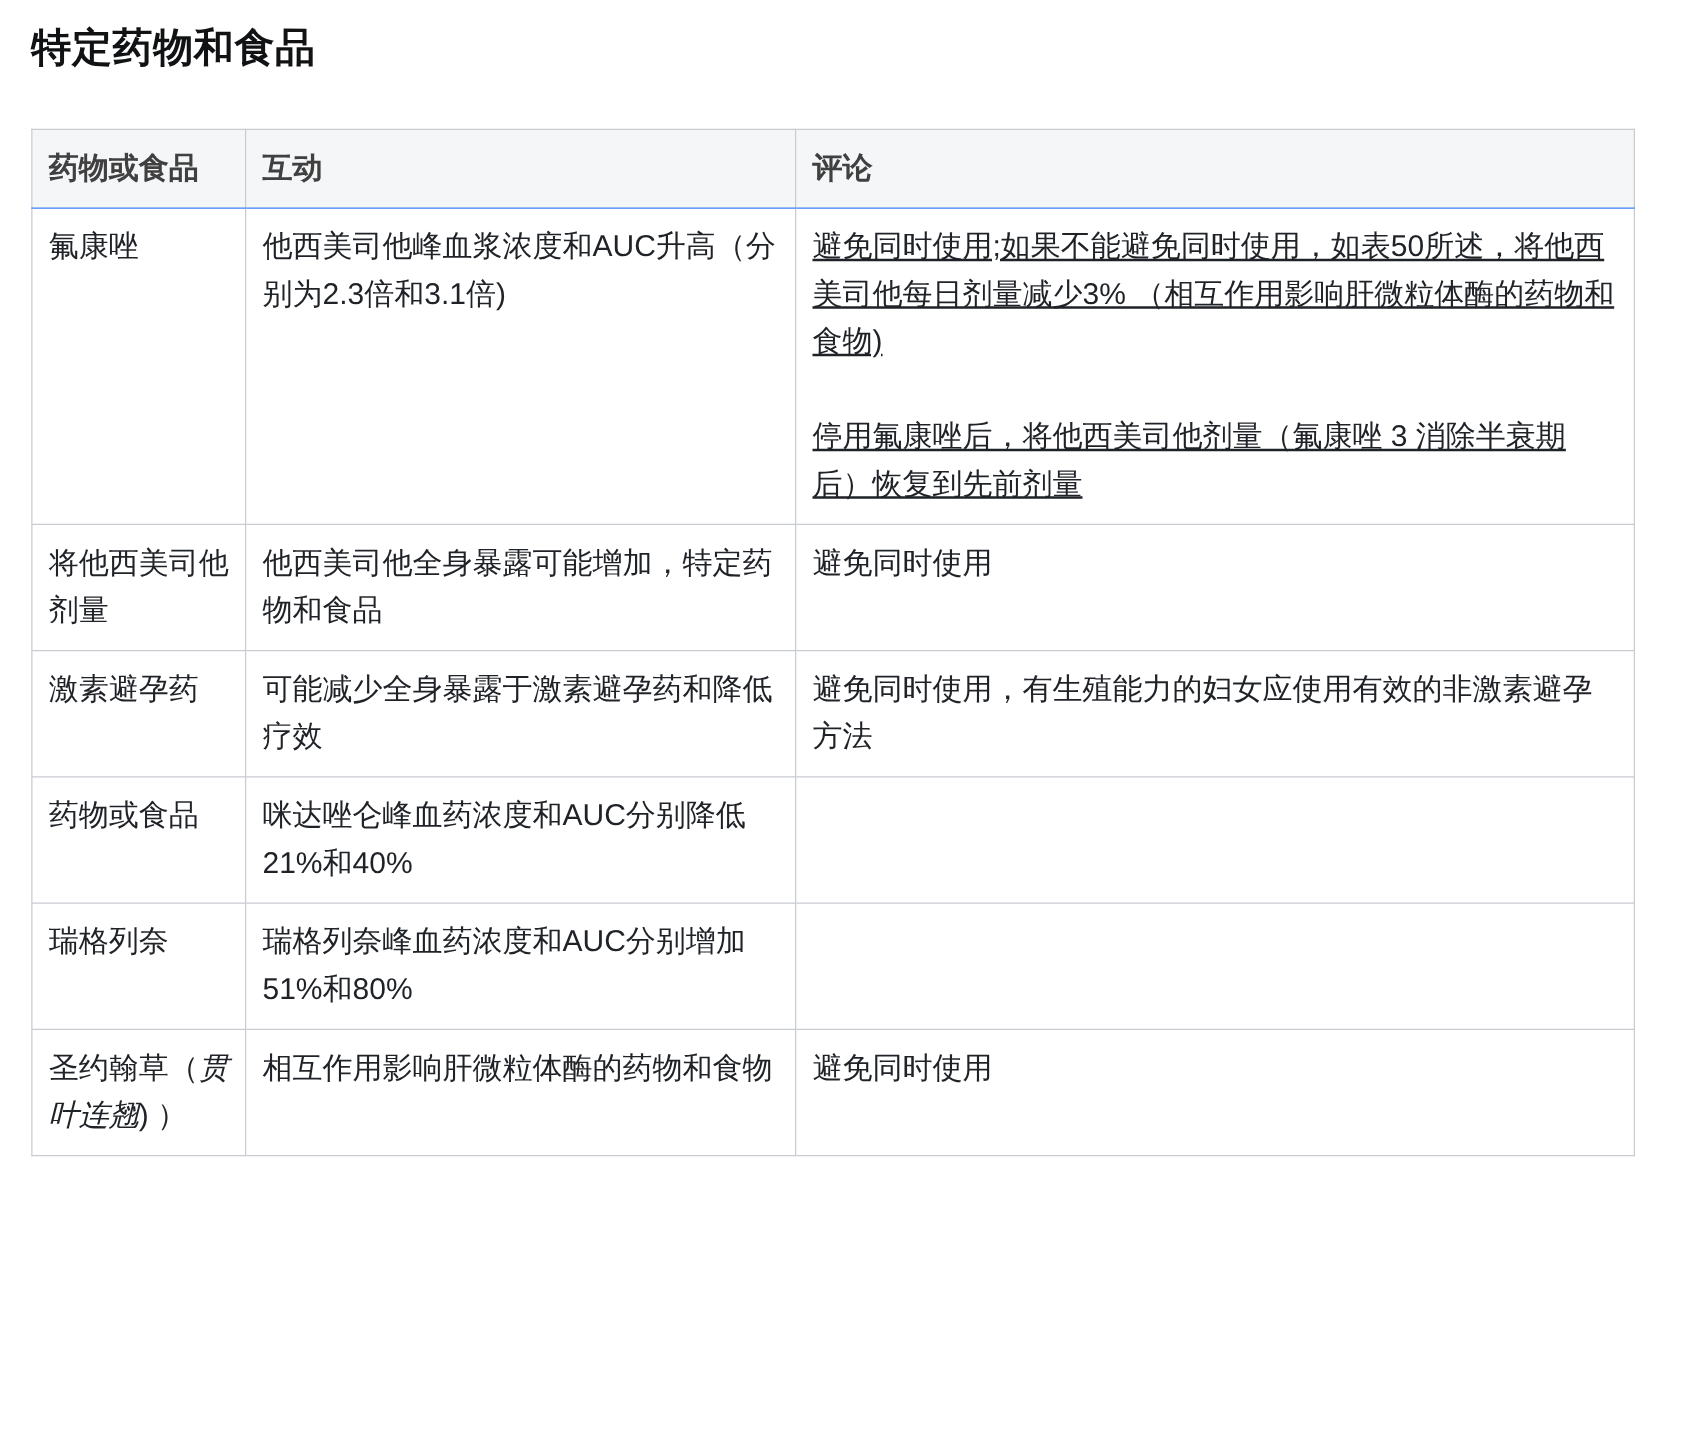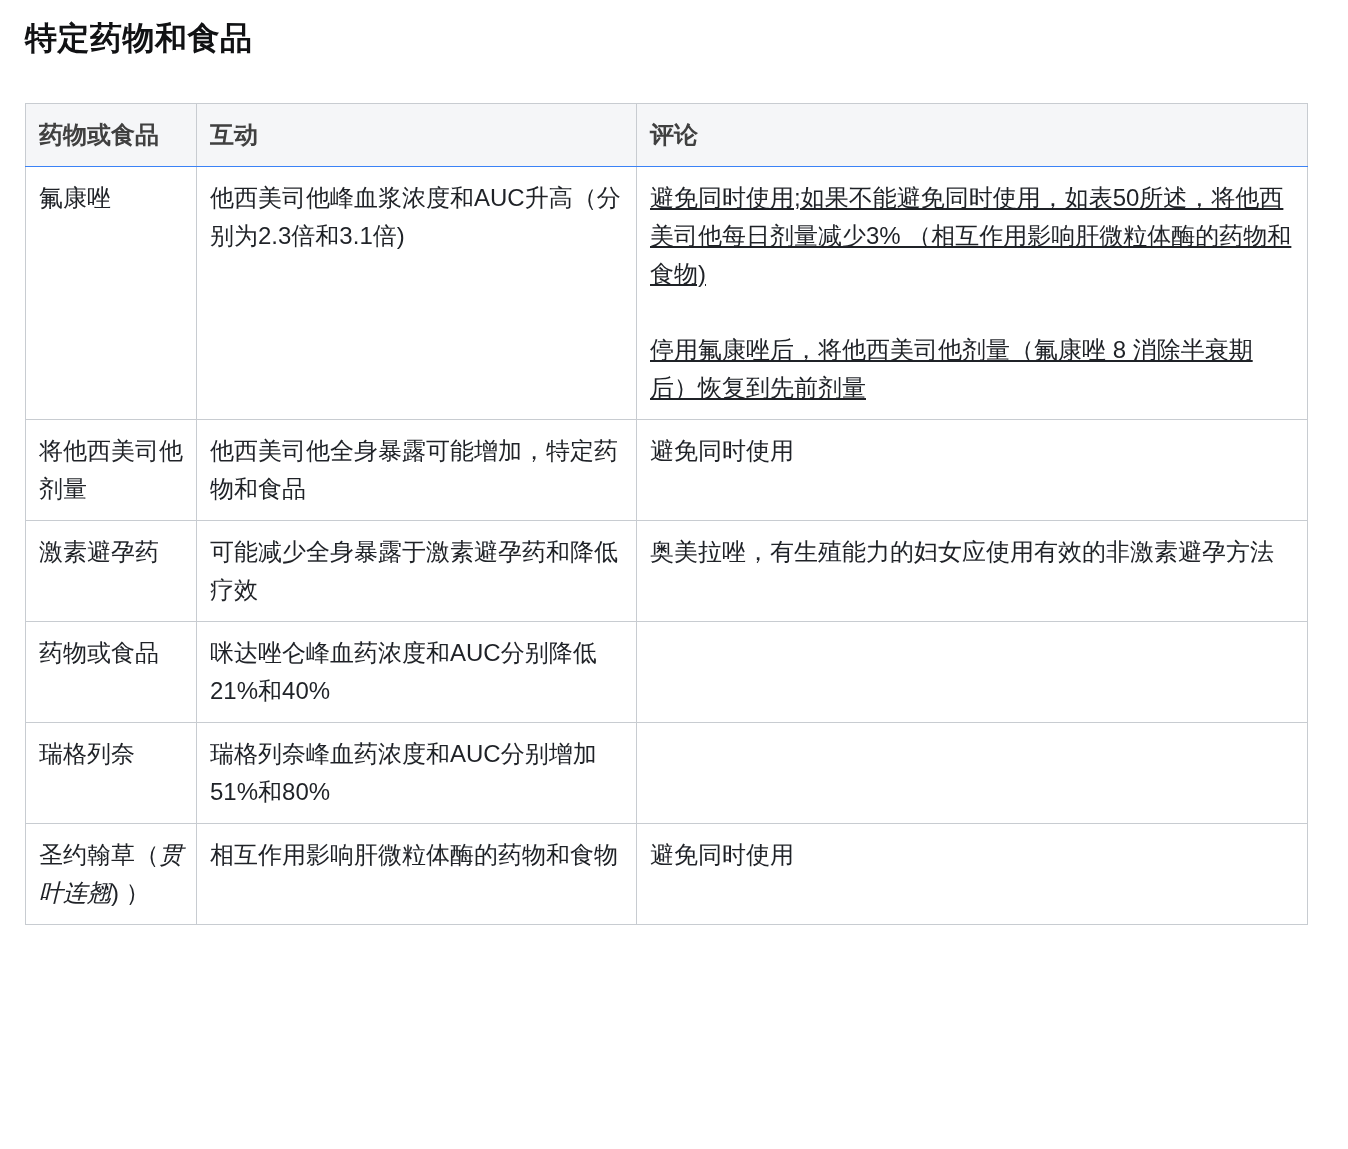--- a/index.html
+++ b/index.html
@@ -78,34 +78,34 @@
         <th>评论</th>
       </tr>
     </thead>
     <tbody>
 
       <tr>
         <td>氟康唑</td>
         <td>他西美司他峰血浆浓度和AUC升高（分别为2.3倍和3.1倍)</td>
         <td>
           <p class="cell-par">避免同时使用;如果不能避免同时使用，如表50所述，将他西美司他每日剂量减少3% （相互作用影响肝微粒体酶的药物和食物)</p>
-          <p class="cell-par">停用氟康唑后，将他西美司他剂量（氟康唑 8 消除半衰期后）恢复到先前剂量</p>
+          <p class="cell-par">停用氟康唑后，将他西美司他剂量（氟康唑 3 消除半衰期后）恢复到先前剂量</p>
         </td>
       </tr>
 
       <tr>
         <td>将他西美司他剂量</td>
         <td>他西美司他全身暴露可能增加，特定药物和食品</td>
         <td>避免同时使用</td>
       </tr>
 
       <tr>
         <td>激素避孕药</td>
         <td>可能减少全身暴露于激素避孕药和降低疗效</td>
-        <td>奥美拉唑，有生殖能力的妇女应使用有效的非激素避孕方法</td>
+        <td>避免同时使用，有生殖能力的妇女应使用有效的非激素避孕方法</td>
       </tr>
 
       <tr>
         <td>药物或食品</td>
         <td>咪达唑仑峰血药浓度和AUC分别降低21%和40%</td>
         <td></td>
       </tr>
 
 
       <tr>

